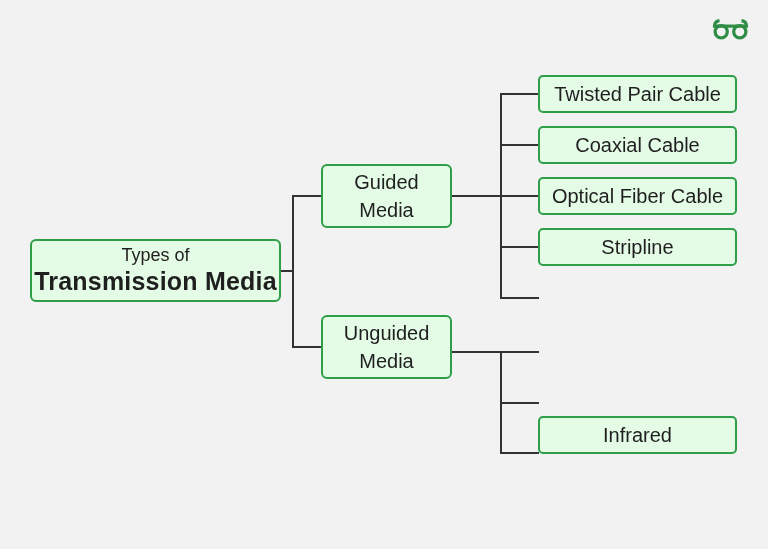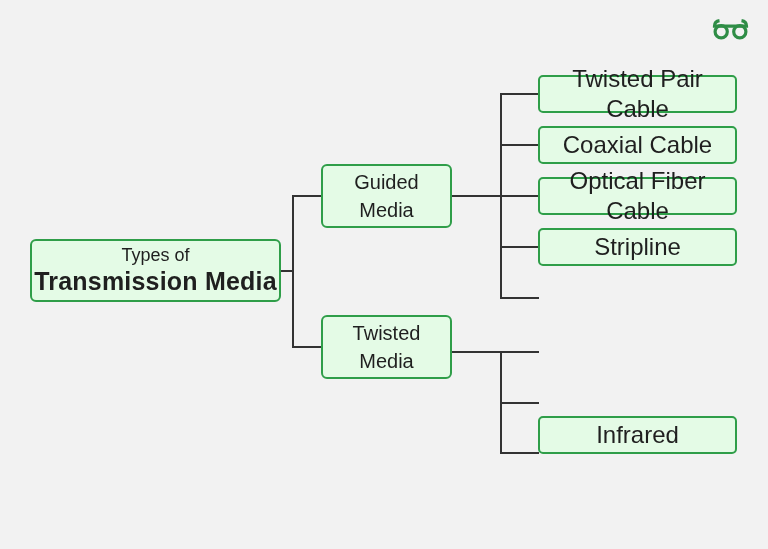--- a/index.html
+++ b/index.html
@@ -59,21 +59,21 @@
     left: 321px;
     width: 131px;
     height: 64px;
     font-size: 20px;
     line-height: 28px;
   }
   .node-leaf {
     left: 538px;
     width: 199px;
     height: 38px;
-    font-size: 24px;
+    font-size: 20px;
     border-radius: 5px;
   }
   .logo {
     position: absolute;
     left: 712px;
     top: 17px;
     width: 37px;
     height: 24px;
   }
   .logo path, .logo circle {
@@ -96,21 +96,21 @@
     <span class="line1">Types of</span>
     <span class="line2">Transmission Media</span>
   </div>
 
   <div class="node node-mid" style="top:164px">
     <span>Guided</span>
     <span>Media</span>
   </div>
 
   <div class="node node-mid" style="top:315px">
-    <span>Twisted</span>
+    <span>Unguided</span>
     <span>Media</span>
   </div>
 
   <div class="node node-leaf" style="top:75px">Twisted Pair Cable</div>
   <div class="node node-leaf" style="top:126px">Coaxial Cable</div>
   <div class="node node-leaf" style="top:177px">Optical Fiber Cable</div>
   <div class="node node-leaf" style="top:228px">Stripline</div>
   <div class="node node-leaf" style="top:416px">Infrared</div>
 
   <svg class="logo" viewBox="0 0 37 23" aria-hidden="true">

